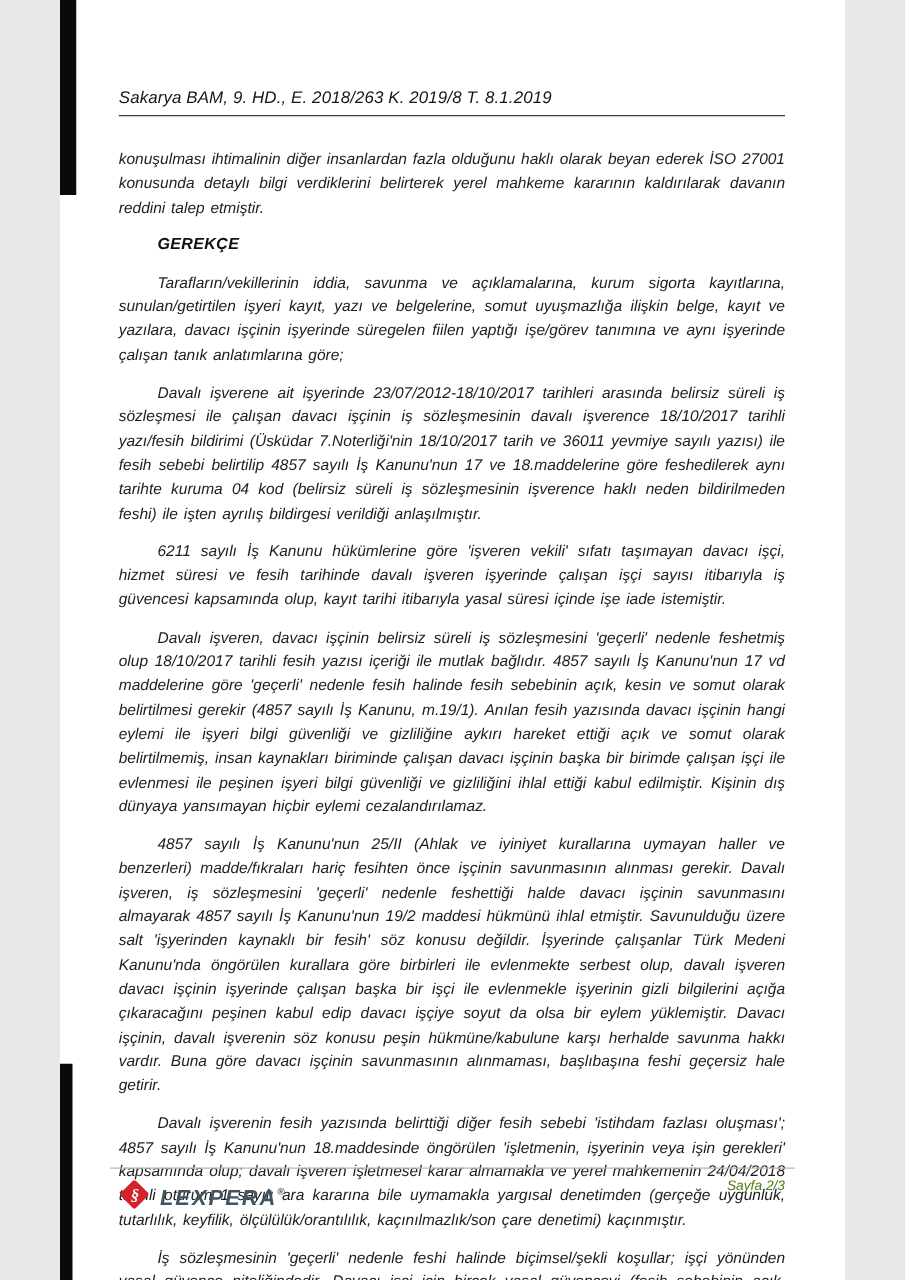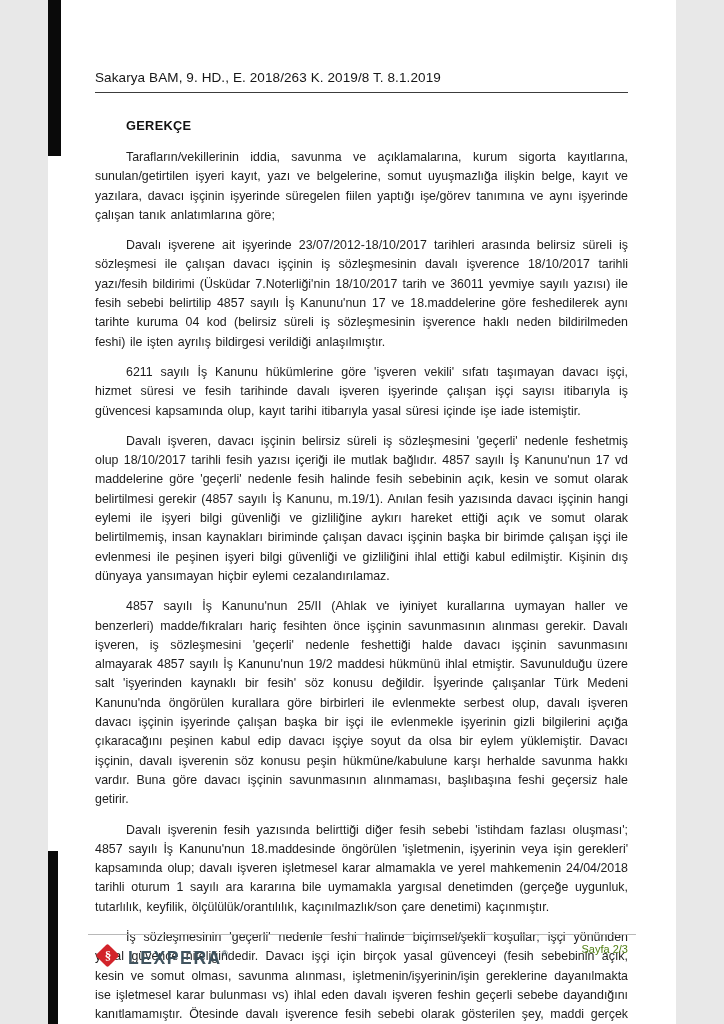--- a/index.html
+++ b/index.html
@@ -5,20 +5,21 @@
   html, body { margin: 0; padding: 0; background: #e8e8e8; }
   .page {
     position: relative;
     width: 628px;
     height: 1024px;
     margin: 0 auto;
     background: #ffffff;
     font-family: "Liberation Sans", sans-serif;
     color: #1f1f1f;
     overflow: hidden;
+    font-style: italic;
   }
   
   .scan-strip-top {
     position: absolute; left: 0; top: 0;
     width: 13px; height: 156px; background: #0a0a0a;
   }
   .scan-strip-bottom {
     position: absolute; left: 0; top: 851px;
     width: 10px; height: 173px; background: #0a0a0a;
   }
@@ -108,20 +109,21 @@
 
   <div class="scan-strip-top"></div>
   <div class="scan-strip-bottom"></div>
 
   <div class="content">
 
     <div class="citation">Sakarya BAM, 9. HD., E. 2018/263 K. 2019/8 T. 8.1.2019</div>
 
     <div class="body-text">
 
+      <p class="no-indent">konuşulması ihtimalinin diğer insanlardan fazla olduğunu haklı olarak beyan ederek İSO 27001 konusunda detaylı bilgi verdiklerini belirterek yerel mahkeme kararının kaldırılarak davanın reddini talep etmiştir.</p>
 
       <div class="section-heading">GEREKÇE</div>
 
       <p>Tarafların/vekillerinin iddia, savunma ve açıklamalarına, kurum sigorta kayıtlarına, sunulan/getirtilen işyeri kayıt, yazı ve belgelerine, somut uyuşmazlığa ilişkin belge, kayıt ve yazılara, davacı işçinin işyerinde süregelen fiilen yaptığı işe/görev tanımına ve aynı işyerinde çalışan tanık anlatımlarına göre;</p>
       <p>Davalı işverene ait işyerinde 23/07/2012-18/10/2017 tarihleri arasında belirsiz süreli iş sözleşmesi ile çalışan davacı işçinin iş sözleşmesinin davalı işverence 18/10/2017 tarihli yazı/fesih bildirimi (Üsküdar 7.Noterliği'nin 18/10/2017 tarih ve 36011 yevmiye sayılı yazısı) ile fesih sebebi belirtilip 4857 sayılı İş Kanunu'nun 17 ve 18.maddelerine göre feshedilerek aynı tarihte kuruma 04 kod (belirsiz süreli iş sözleşmesinin işverence haklı neden bildirilmeden feshi) ile işten ayrılış bildirgesi verildiği anlaşılmıştır.</p>
       <p>6211 sayılı İş Kanunu hükümlerine göre 'işveren vekili' sıfatı taşımayan davacı işçi, hizmet süresi ve fesih tarihinde davalı işveren işyerinde çalışan işçi sayısı itibarıyla iş güvencesi kapsamında olup, kayıt tarihi itibarıyla yasal süresi içinde işe iade istemiştir.</p>
       <p>Davalı işveren, davacı işçinin belirsiz süreli iş sözleşmesini 'geçerli' nedenle feshetmiş olup 18/10/2017 tarihli fesih yazısı içeriği ile mutlak bağlıdır. 4857 sayılı İş Kanunu'nun 17 vd maddelerine göre 'geçerli' nedenle fesih halinde fesih sebebinin açık, kesin ve somut olarak belirtilmesi gerekir (4857 sayılı İş Kanunu, m.19/1). Anılan fesih yazısında davacı işçinin hangi eylemi ile işyeri bilgi güvenliği ve gizliliğine aykırı hareket ettiği açık ve somut olarak belirtilmemiş, insan kaynakları biriminde çalışan davacı işçinin başka bir birimde çalışan işçi ile evlenmesi ile peşinen işyeri bilgi güvenliği ve gizliliğini ihlal ettiği kabul edilmiştir. Kişinin dış dünyaya yansımayan hiçbir eylemi cezalandırılamaz.</p>
       <p>4857 sayılı İş Kanunu'nun 25/II (Ahlak ve iyiniyet kurallarına uymayan haller ve benzerleri) madde/fıkraları hariç fesihten önce işçinin savunmasının alınması gerekir. Davalı işveren, iş sözleşmesini 'geçerli' nedenle feshettiği halde davacı işçinin savunmasını almayarak 4857 sayılı İş Kanunu'nun 19/2 maddesi hükmünü ihlal etmiştir. Savunulduğu üzere salt 'işyerinden kaynaklı bir fesih' söz konusu değildir. İşyerinde çalışanlar Türk Medeni Kanunu'nda öngörülen kurallara göre birbirleri ile evlenmekte serbest olup, davalı işveren davacı işçinin işyerinde çalışan başka bir işçi ile evlenmekle işyerinin gizli bilgilerini açığa çıkaracağını peşinen kabul edip davacı işçiye soyut da olsa bir eylem yüklemiştir. Davacı işçinin, davalı işverenin söz konusu peşin hükmüne/kabulune karşı herhalde savunma hakkı vardır. Buna göre davacı işçinin savunmasının alınmaması, başlıbaşına feshi geçersiz hale getirir.</p>
       <p>Davalı işverenin fesih yazısında belirttiği diğer fesih sebebi 'istihdam fazlası oluşması'; 4857 sayılı İş Kanunu'nun 18.maddesinde öngörülen 'işletmenin, işyerinin veya işin gerekleri' kapsamında olup; davalı işveren işletmesel karar almamakla ve yerel mahkemenin 24/04/2018 tarihli oturum 1 sayılı ara kararına bile uymamakla yargısal denetimden (gerçeğe uygunluk, tutarlılık, keyfilik, ölçülülük/orantılılık, kaçınılmazlık/son çare denetimi) kaçınmıştır.</p>
       <p>İş sözleşmesinin 'geçerli' nedenle feshi halinde biçimsel/şekli koşullar; işçi yönünden yasal güvence niteliğindedir. Davacı işçi için birçok yasal güvenceyi (fesih sebebinin açık, kesin ve somut olması, savunma alınması, işletmenin/işyerinin/işin gereklerine dayanılmakta ise işletmesel karar bulunması vs) ihlal eden davalı işveren feshin geçerli sebebe dayandığını kanıtlamamıştır. Ötesinde davalı işverence fesih sebebi olarak gösterilen şey, maddi gerçek değildir.</p>

